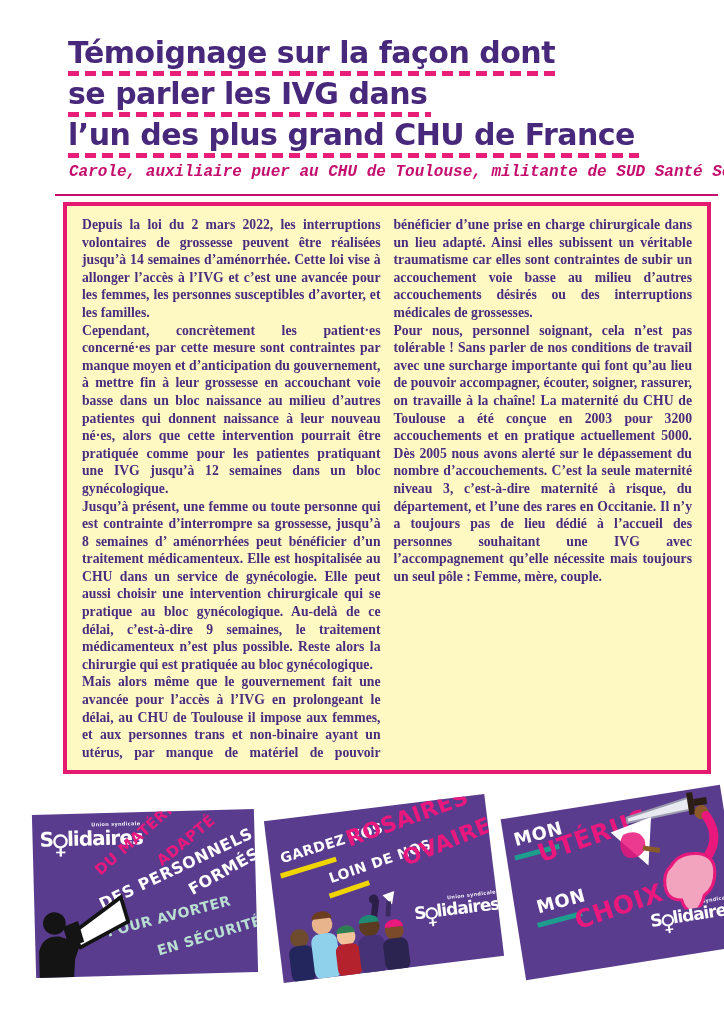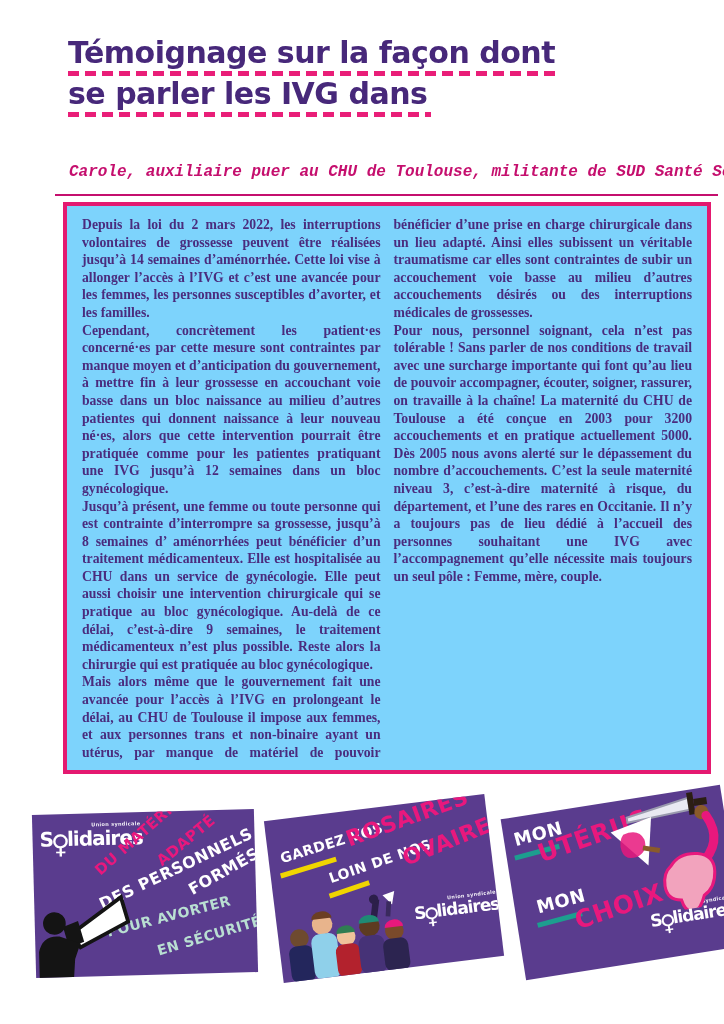--- a/index.html
+++ b/index.html
@@ -24,21 +24,21 @@
   .title-line{display:table;white-space:nowrap;line-height:30px;padding:0 4px 8px 0;margin-bottom:3px;
          background:repeating-linear-gradient(90deg,var(--dash-pink) 0 11px,transparent 11px 17px) left bottom / 100% 5px no-repeat;}
 
   
   .byline{position:absolute;left:46px;top:163px;margin:0;font-family:Liberation Mono, monospace;
           font-style:italic;font-weight:bold;font-size:16px;color:var(--magenta);white-space:nowrap;}
   .byline-rule{position:absolute;left:32px;top:194px;width:663px;height:2px;background:var(--magenta);}
 
   
   .textbox{position:absolute;left:40px;top:202px;width:648px;height:572px;box-sizing:border-box;
-           border:4px solid var(--border-pink);background:#7dd3fc;
+           border:4px solid var(--border-pink);background:#fef9c3;
            padding:10px 15px 8px 15px;
            column-count:2;column-gap:13px;column-fill:auto;}
   .para{margin:0;font-family:"Liberation Serif",serif;font-weight:bold;color:var(--body-purple);
         font-size:13.7px;line-height:17.6px;text-align:justify;}
 
   
   .poster{position:absolute;width:222px;height:163px;background:var(--poster-purple);overflow:hidden;
           font-family:"DejaVu Sans",sans-serif;font-weight:bold;}
   .poster-1{left:11px;top:812px;transform:rotate(-1.5deg);}
   .poster-2{left:250px;top:807px;transform:rotate(-7deg);}
@@ -63,20 +63,21 @@
   .illus{position:absolute;}
 </style>
 </head>
 <body>
 
 <div class="page">
 
   <h1 class="title">
     <span class="title-line">Témoignage sur la façon dont</span>
     <span class="title-line">se parler les IVG dans</span>
+    <span class="title-line">l’un des plus grand CHU de France</span>
   </h1>
 
   <p class="byline">Carole, auxiliaire puer au CHU de Toulouse, militante de SUD Santé Sociaux</p>
   <div class="byline-rule"></div>
 
   <section class="textbox">
     <p class="para">Depuis la loi du 2 mars 2022, les interruptions volontaires de grossesse peuvent être réalisées jusqu’à 14 semaines d’aménorrhée. Cette loi vise à allonger l’accès à l’IVG et c’est une avancée pour les femmes, les personnes susceptibles d’avorter, et les familles.</p>
     <p class="para">Cependant, concrètement les patient·es concerné·es par cette mesure sont contraintes par manque moyen et d’anticipation du gouvernement, à mettre fin à leur grossesse en accouchant voie basse dans un bloc naissance au milieu d’autres patientes qui donnent naissance à leur nouveau né·es, alors que cette intervention pourrait être pratiquée comme pour les patientes pratiquant une IVG jusqu’à 12 semaines dans un bloc gynécologique.</p>
     <p class="para">Jusqu’à présent, une femme ou toute personne qui est contrainte d’interrompre sa grossesse, jusqu’à 8 semaines d’ aménorrhées peut bénéficier d’un traitement médicamenteux. Elle est hospitalisée au CHU dans un service de gynécologie. Elle peut aussi choisir une intervention chirurgicale qui se pratique au bloc gynécologique. Au-delà de ce délai, c’est-à-dire 9 semaines, le traitement médicamenteux n’est plus possible. Reste alors la chirurgie qui est pratiquée au bloc gynécologique.</p>
     <p class="para">Mais alors même que le gouvernement fait une avancée pour l’accès à l’IVG en prolongeant le délai, au CHU de Toulouse il impose aux femmes, et aux personnes trans et non-binaire ayant un utérus, par manque de matériel de pouvoir bénéficier d’une prise en charge chirurgicale dans un lieu adapté. Ainsi elles subissent un véritable traumatisme car elles sont contraintes de subir un accouchement voie basse au milieu d’autres accouchements désirés ou des interruptions médicales de grossesses.</p>

